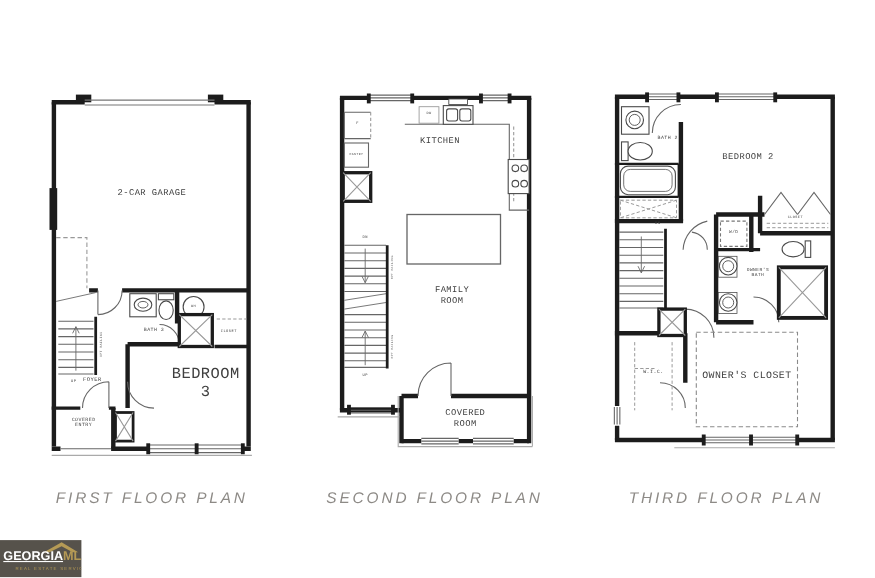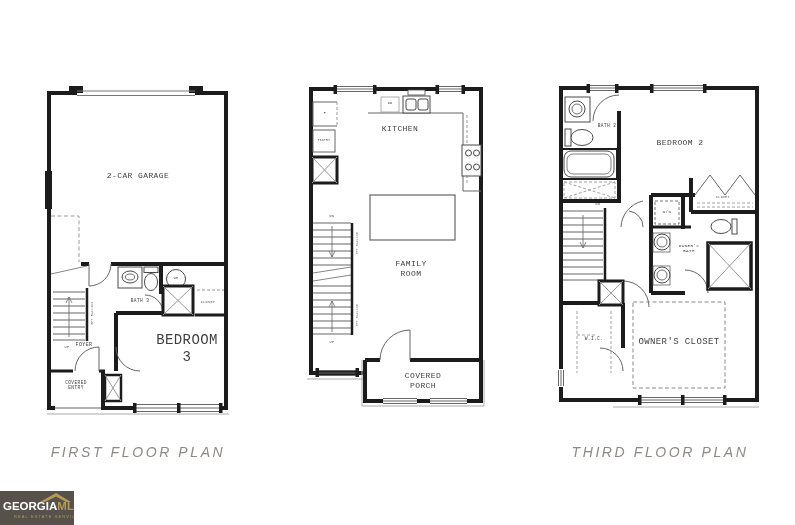--- a/index.html
+++ b/index.html
@@ -10,21 +10,21 @@
   .lbl{position:absolute;transform:translate(-50%,-50%);color:#3f3f3f;
        white-space:pre-line;text-align:center;line-height:1.2;letter-spacing:.4px;}
   .vlbl{position:absolute;transform:translate(-50%,-50%) rotate(-90deg);color:#6b6b6b;
        white-space:nowrap;letter-spacing:.3px;}
   .caption{position:absolute;top:444px;text-align:center;color:#8d8a86;
        font-size:14px;letter-spacing:2.6px;font-style:italic;}
   #logo{position:absolute;left:0;top:491px;width:74px;height:34px;background:#56524b;
        overflow:hidden;}
   #logo .brand{position:absolute;left:3px;top:9px;font-size:11.5px;font-weight:bold;
        letter-spacing:0;white-space:nowrap;}
-  #logo .brand .nm{color:#ffffff;}
+  #logo .brand .nm{color:#ffffff;text-decoration:underline;}
   #logo .brand .sf{color:#b59a55;}
   #logo .tagline{position:absolute;left:14px;top:23px;font-size:4px;color:#b59a55;
        letter-spacing:1.1px;white-space:nowrap;}
   #logo svg{position:absolute;left:38px;top:1px;}
 </style>
 </head>
 <body>
 
 <div id="page">
 
@@ -189,21 +189,21 @@
     <div class="lbl" style="left:85px;top:21px;font-size:3.2px">DW</div>
     <div class="lbl" style="left:20px;top:30px;font-size:3.4px">F</div>
     <div class="lbl" style="left:19px;top:58px;font-size:2.8px">PANTRY</div>
     <div class="lbl" style="left:27px;top:133px;font-size:3.4px">DN</div>
     <div class="lbl" style="left:27px;top:259px;font-size:3.4px">UP</div>
     <div class="vlbl" style="left:52px;top:160px;font-size:2.8px">OPT RAILING</div>
     <div class="vlbl" style="left:52px;top:232px;font-size:2.8px">OPT RAILING</div>
     <div class="lbl" style="left:106px;top:186px;font-size:8px">FAMILY
 ROOM</div>
     <div class="lbl" style="left:118px;top:298px;font-size:8px">COVERED
-PORCH</div>
+ROOM</div>
   </div>
 
   <div class="plan" style="left:555px;top:83px;width:210px;height:340px">
     <svg width="210" height="340" viewBox="0 0 210 340">
       <g fill="none" stroke="#1c1c1c" stroke-width="4">
         <path d="M6,5 V286 M6,304 V317"></path>
         <path d="M202,5 V317"></path>
         <path d="M4,5 H33 M62,5 H97 M150,5 H204"></path>
         <path d="M4,317 H85 M170,317 H204"></path>
         <path d="M64,28 V118"></path>
@@ -305,20 +305,21 @@
     <div class="lbl" style="left:43px;top:121px;font-size:3.4px">DN</div>
     <div class="lbl" style="left:112px;top:129px;font-size:4px">W/D</div>
     <div class="lbl" style="left:168px;top:115px;font-size:3.2px">CLOSET</div>
     <div class="lbl" style="left:134px;top:166px;font-size:4.2px">OWNER'S
 BATH</div>
     <div class="lbl" style="left:39px;top:256px;font-size:4.5px">W.I.C.</div>
     <div class="lbl" style="left:124px;top:259px;font-size:9px">OWNER'S CLOSET</div>
   </div>
 
   <div class="caption" style="left:33px;width:210px">FIRST FLOOR PLAN</div>
+  <div class="caption" style="left:295px;width:200px">SECOND FLOOR PLAN</div>
   <div class="caption" style="left:550px;width:220px">THIRD FLOOR PLAN</div>
 
   <div id="logo">
     <svg width="34" height="11" viewBox="0 0 34 11">
       <path d="M2,10 L18,1 L33,10 L28,10 L18,4.5 L7,10 Z" fill="#b59a55" stroke="none"></path>
     </svg>
     <div class="brand"><span class="nm">GEORGIA</span><span class="sf">MLS</span></div>
     <div class="tagline">REAL ESTATE SERVICES</div>
   </div>
 

